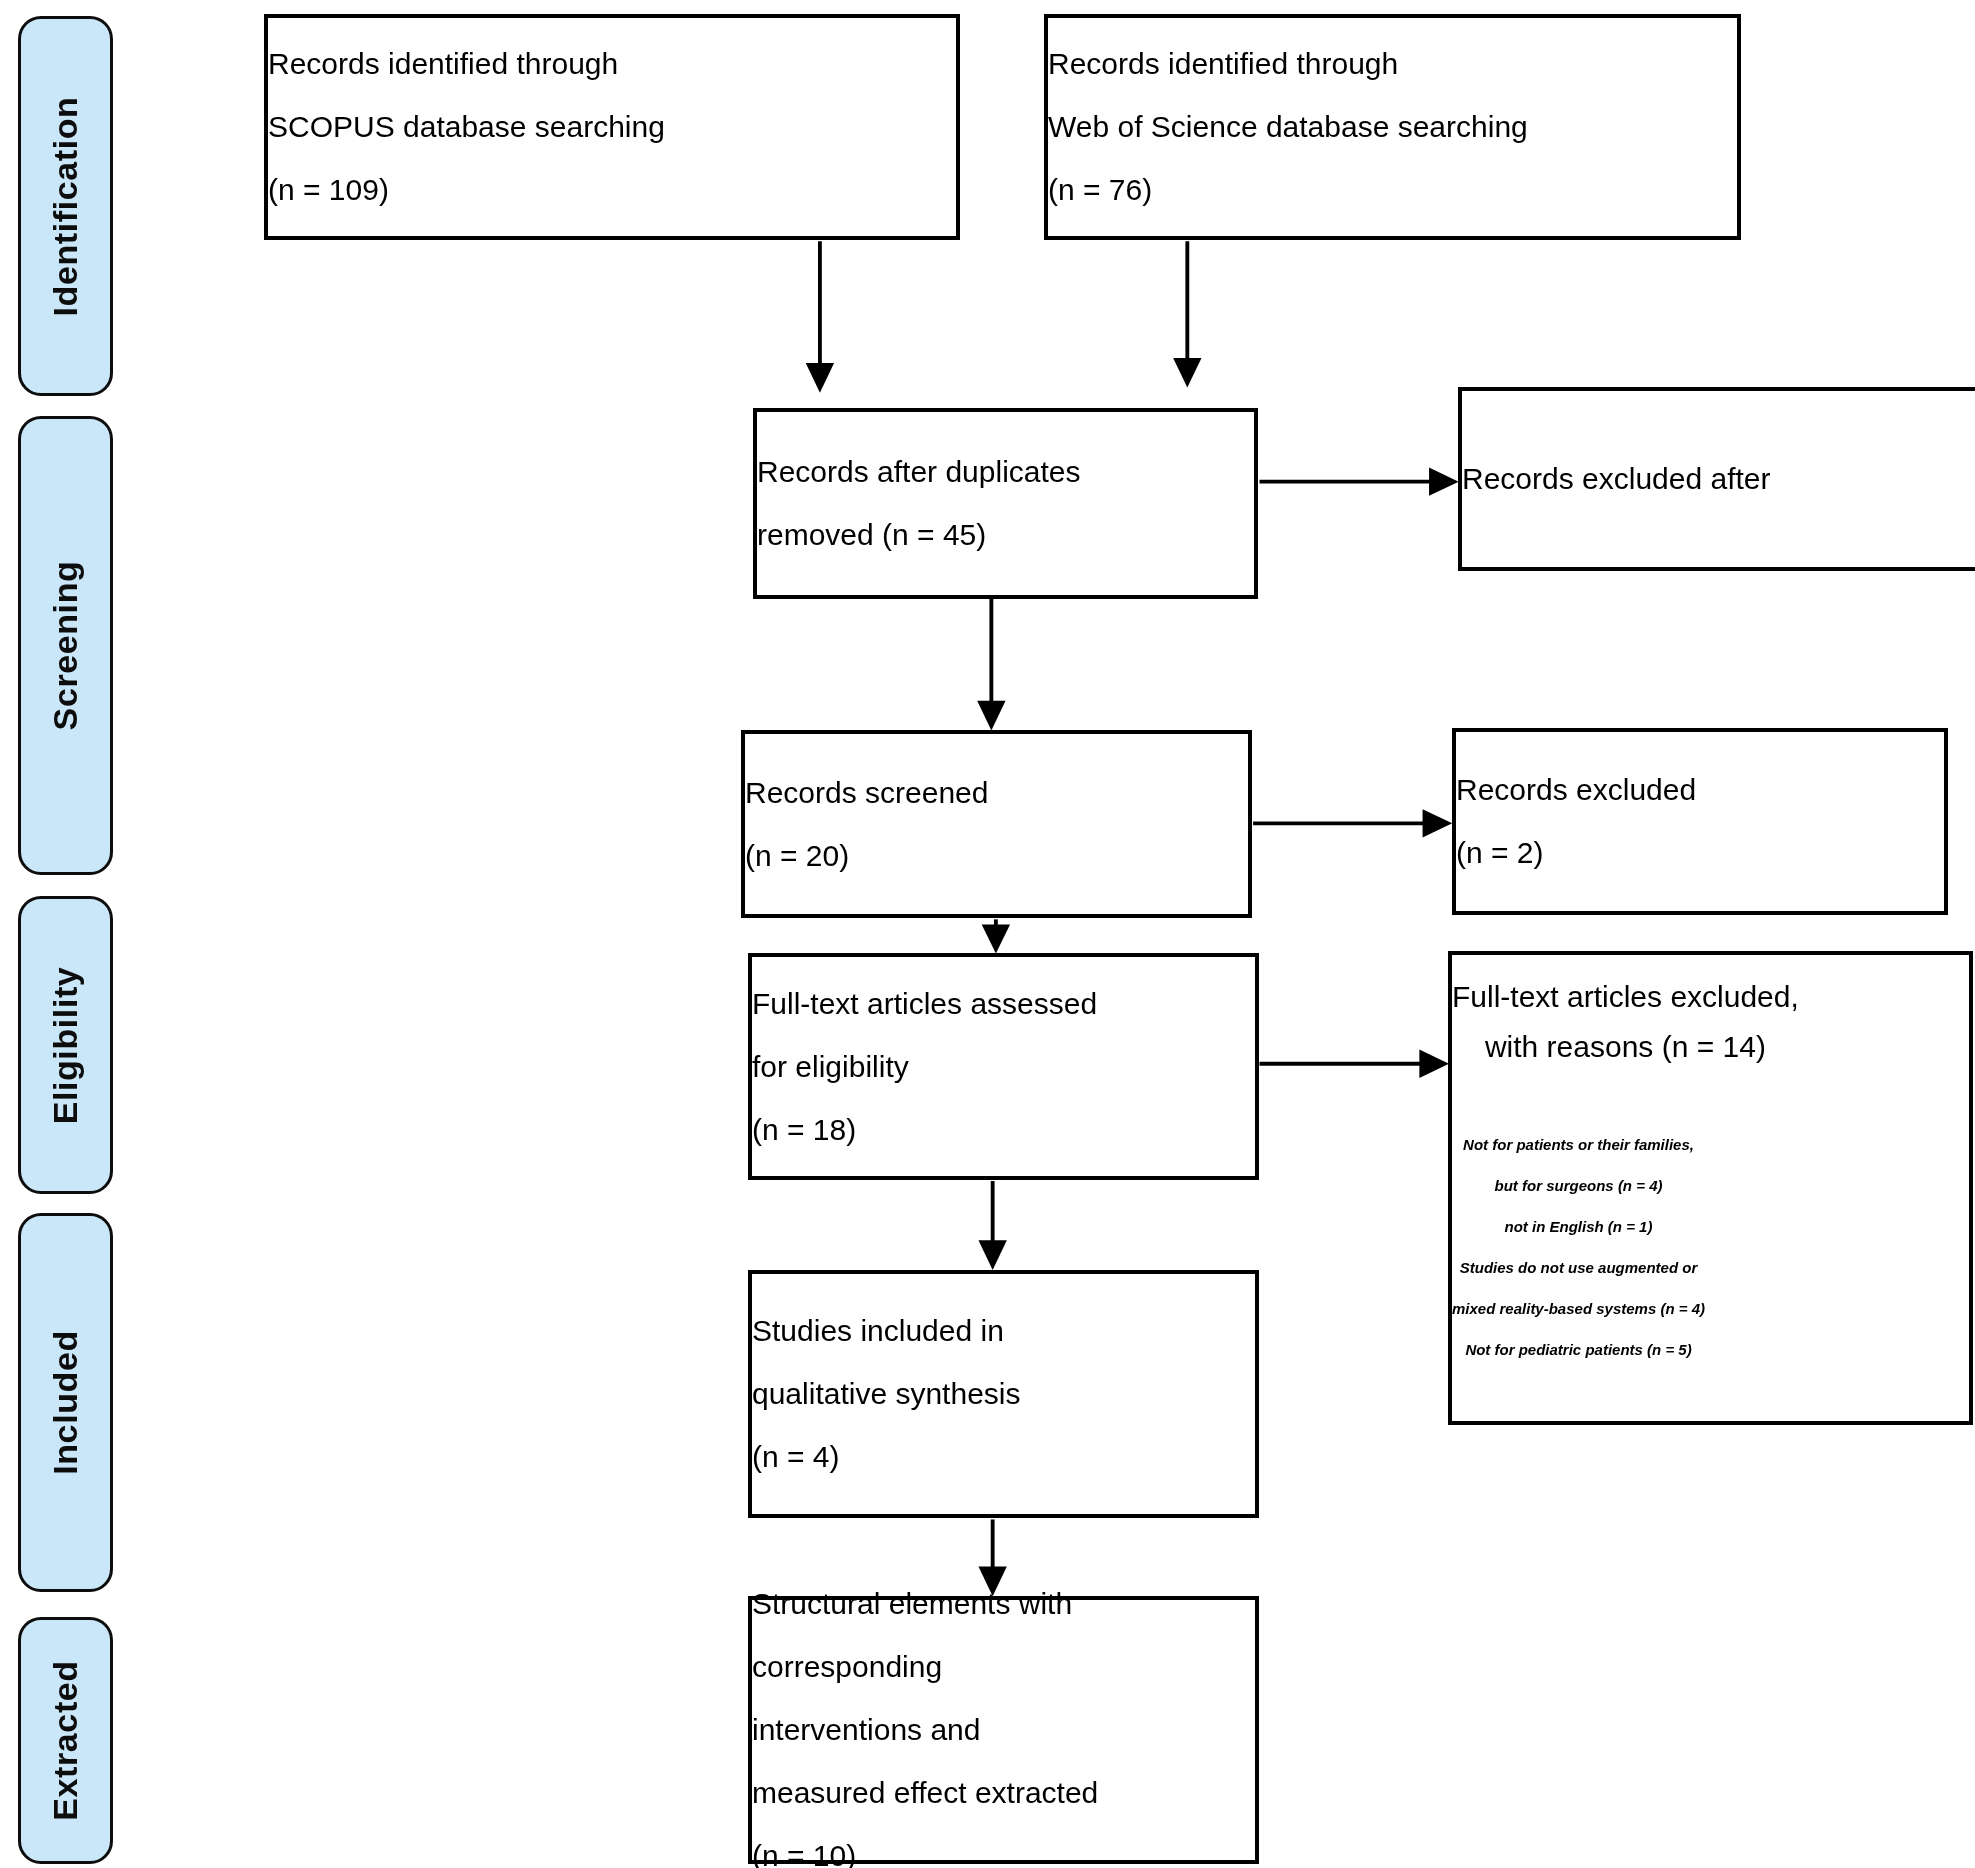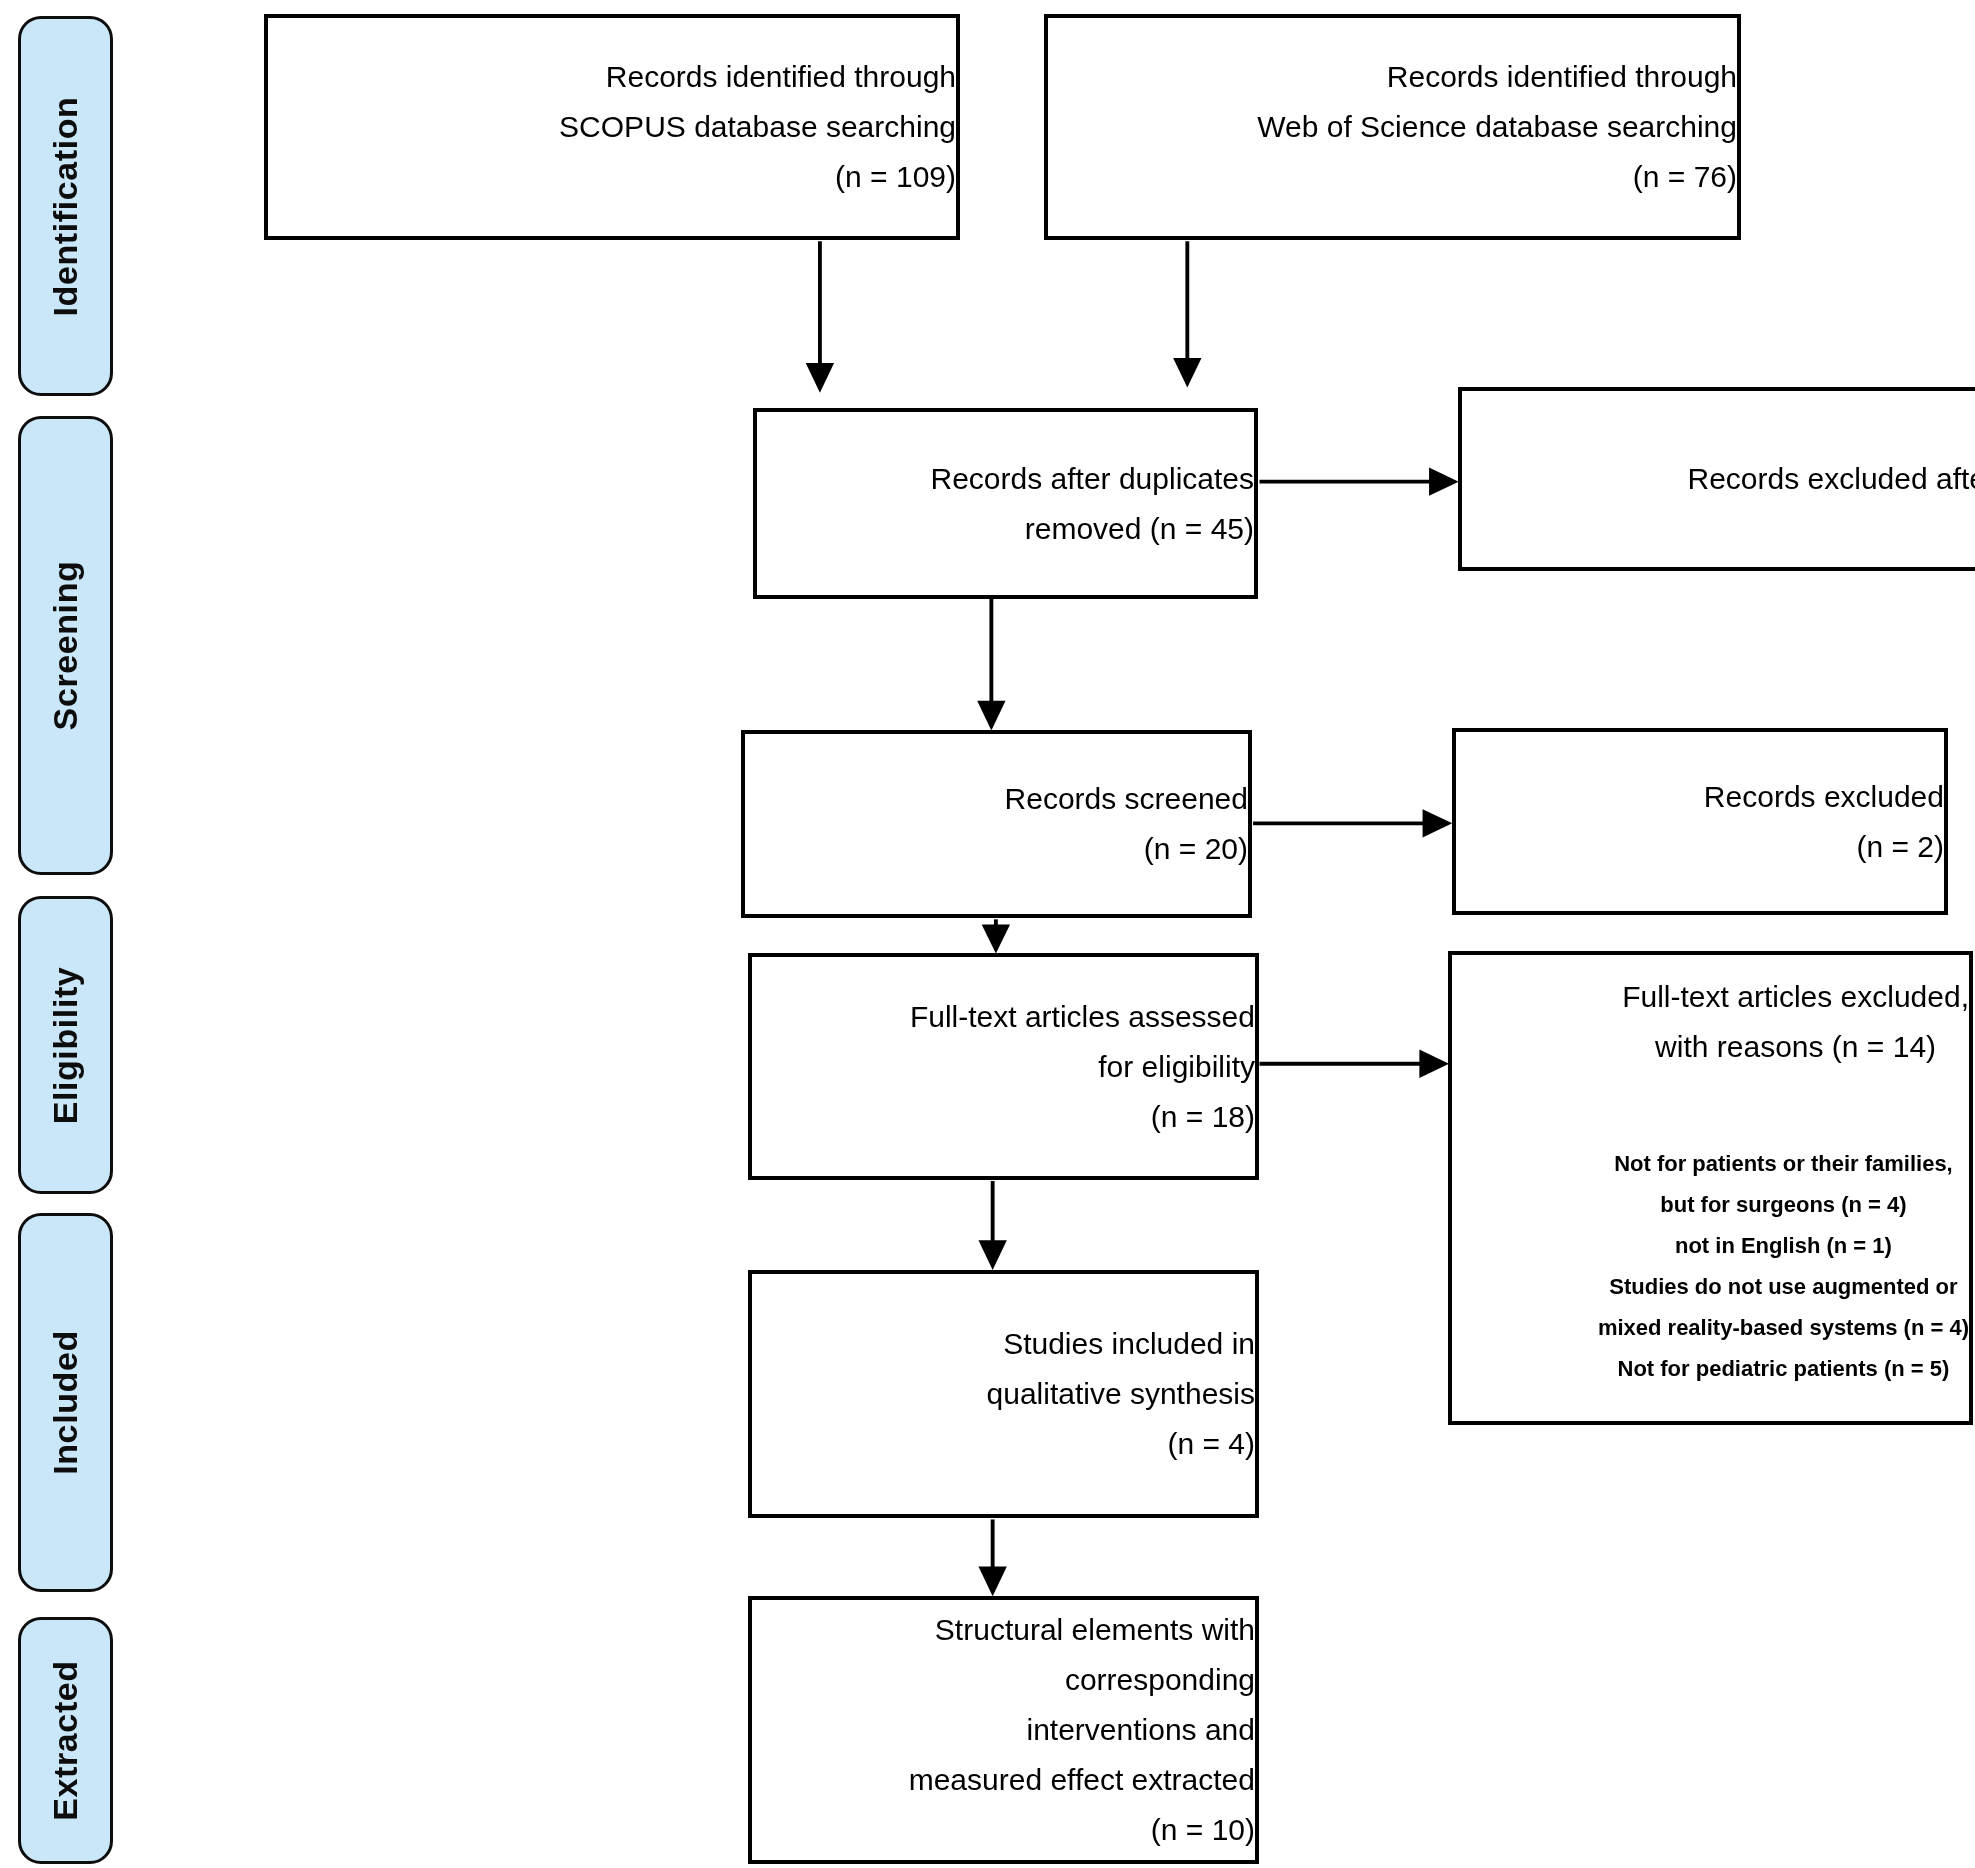--- a/index.html
+++ b/index.html
@@ -37,36 +37,38 @@
     letter-spacing: 0.6px;
     color: #0d0d0d;
   }
   .box {
     position: absolute;
     box-sizing: border-box;
     border: 4.5px solid var(--border, #000000);
     background: #ffffff;
     display: flex;
     flex-direction: column;
-    align-items: flex-end;
+    align-items: flex-start;
     justify-content: center;
     text-align: center;
     font-size: 30px;
     line-height: 50px;
+    gap: 13px;
   }
   .box .line { display: block; white-space: nowrap; }
   .box-tall {
     justify-content: flex-start;
     padding-top: 17px;
   }
   .reasons {
-    margin-top: 71px;
-    font-size: 22px;
+    margin-top: 39px;
+    font-size: 15px;
     line-height: 41px;
     font-weight: bold;
+    font-style: italic;
   }
   .reasons .rline { display: block; white-space: nowrap; }
 </style>
 </head>
 <body>
 
 <div class="canvas">
 
   <svg class="arrows" viewBox="0 0 3064 2899" xmlns="http://www.w3.org/2000/svg">
     <g>

